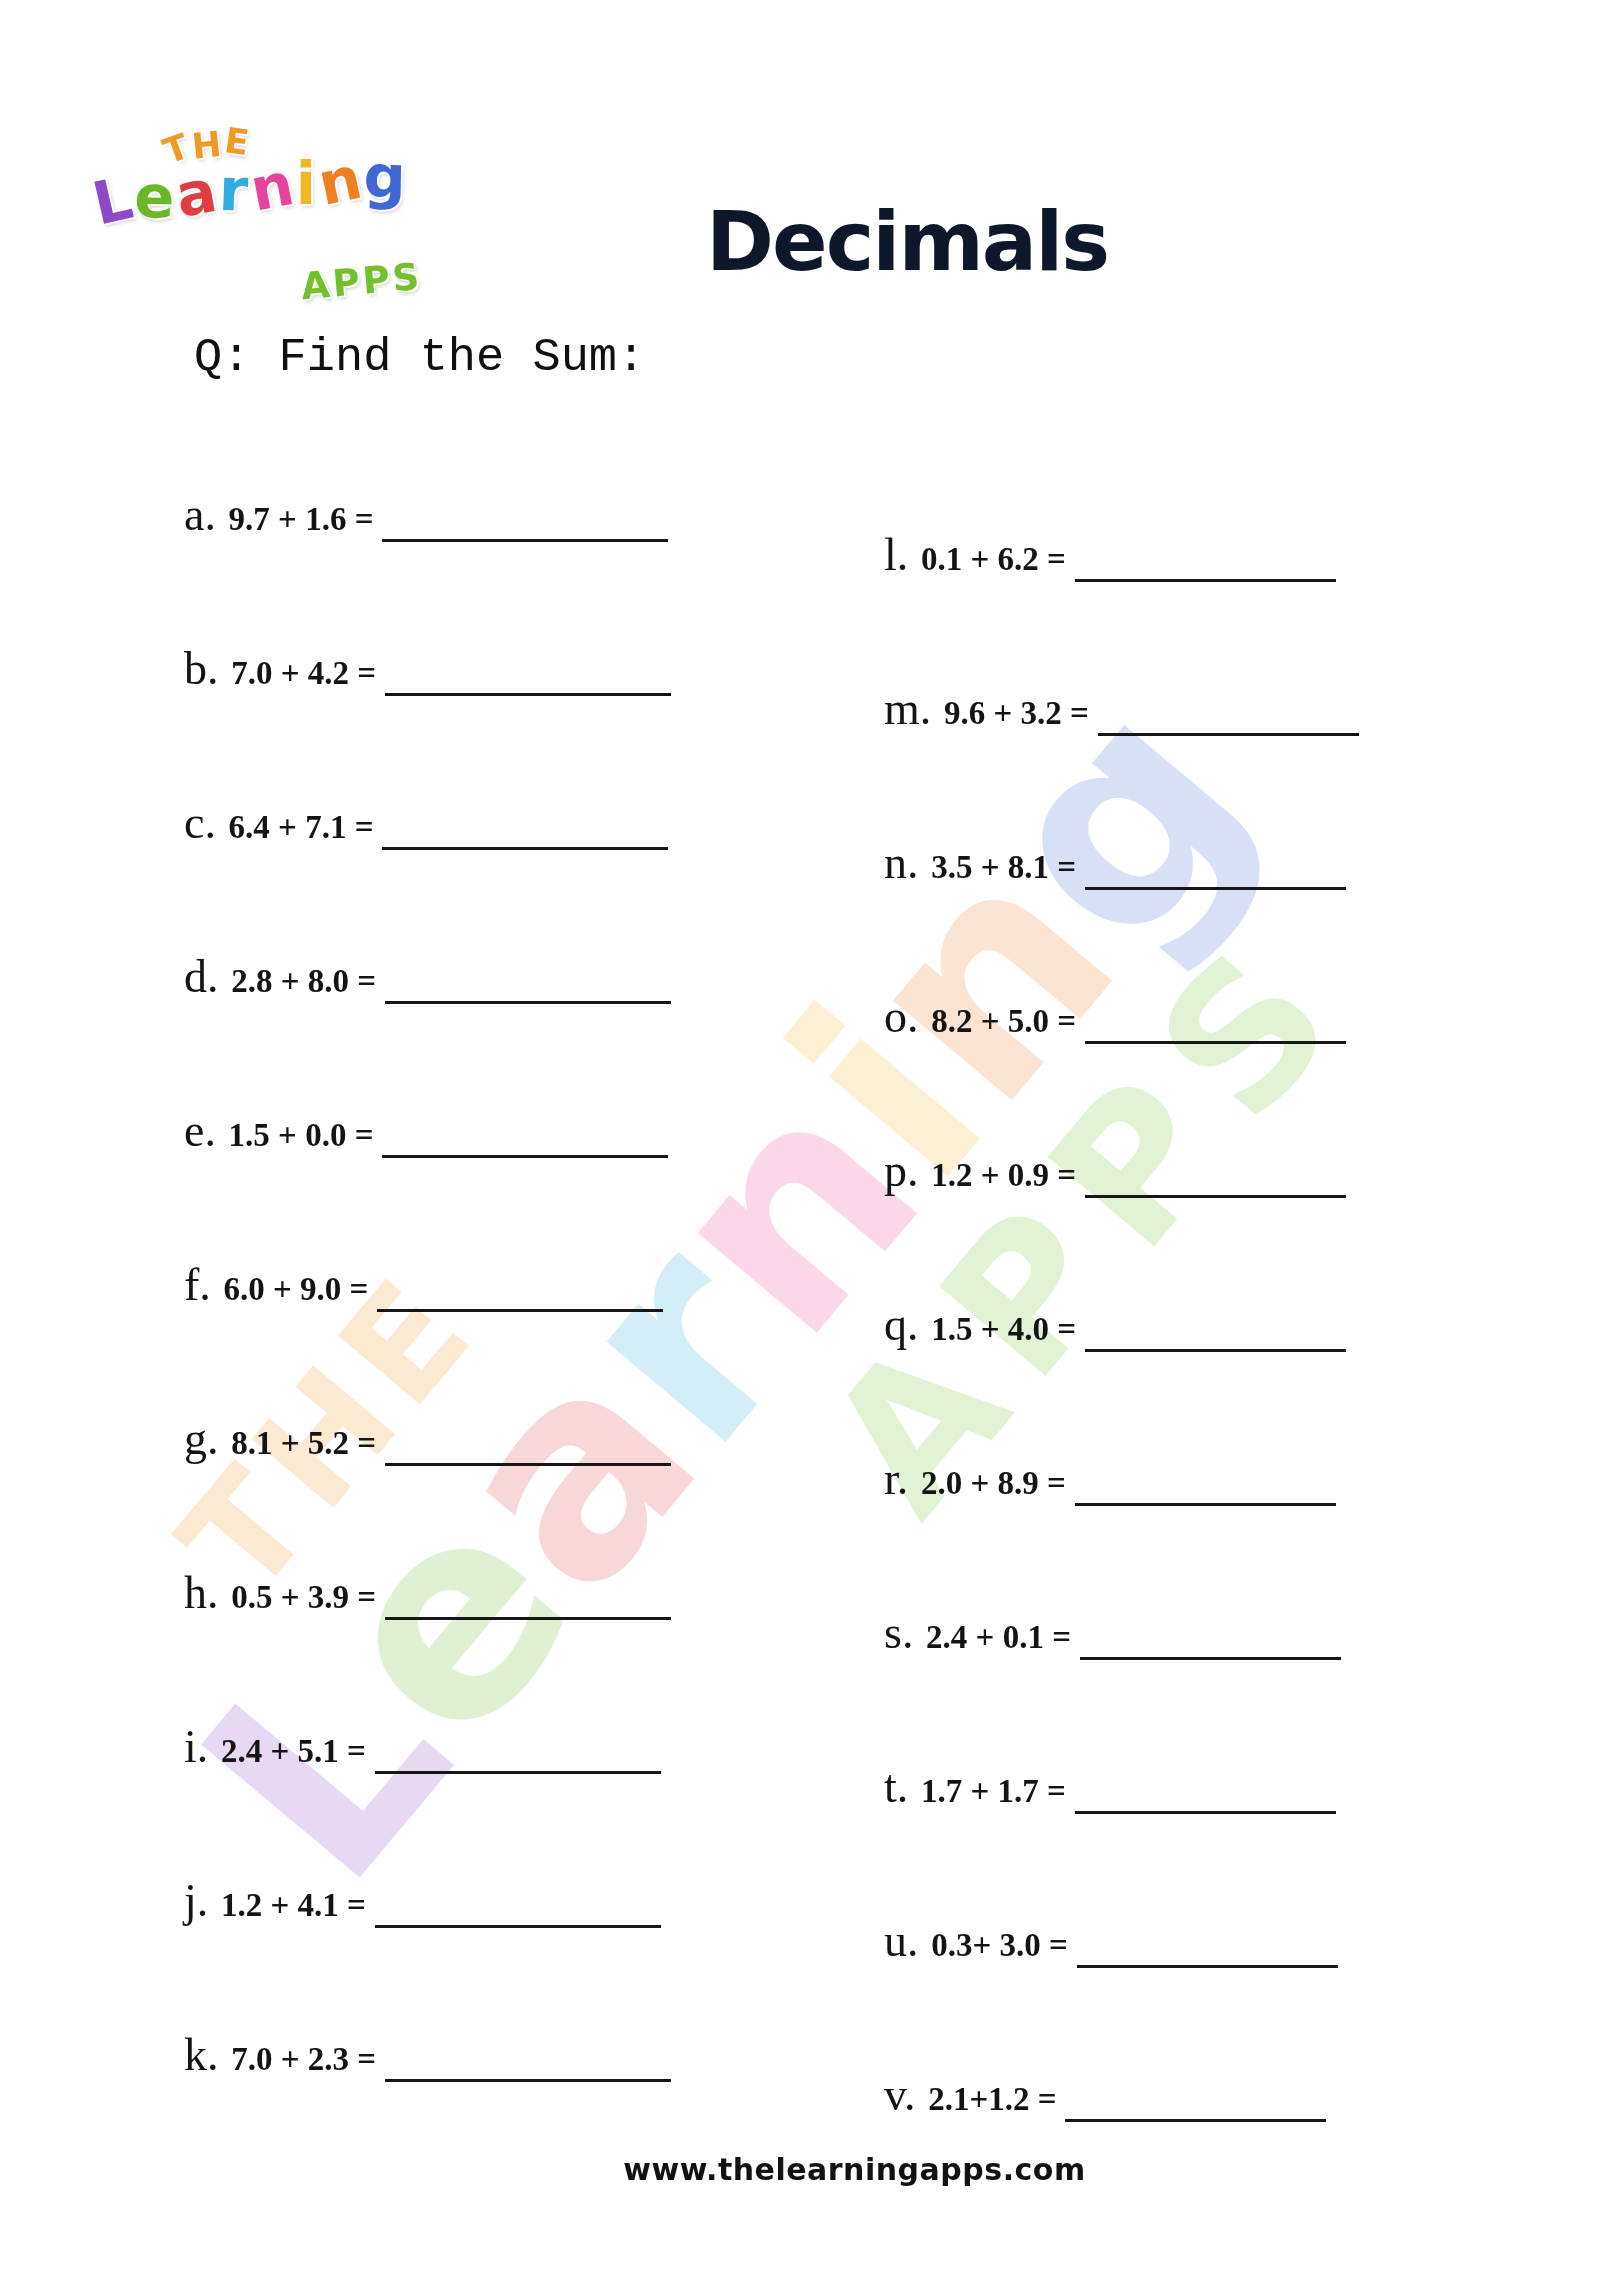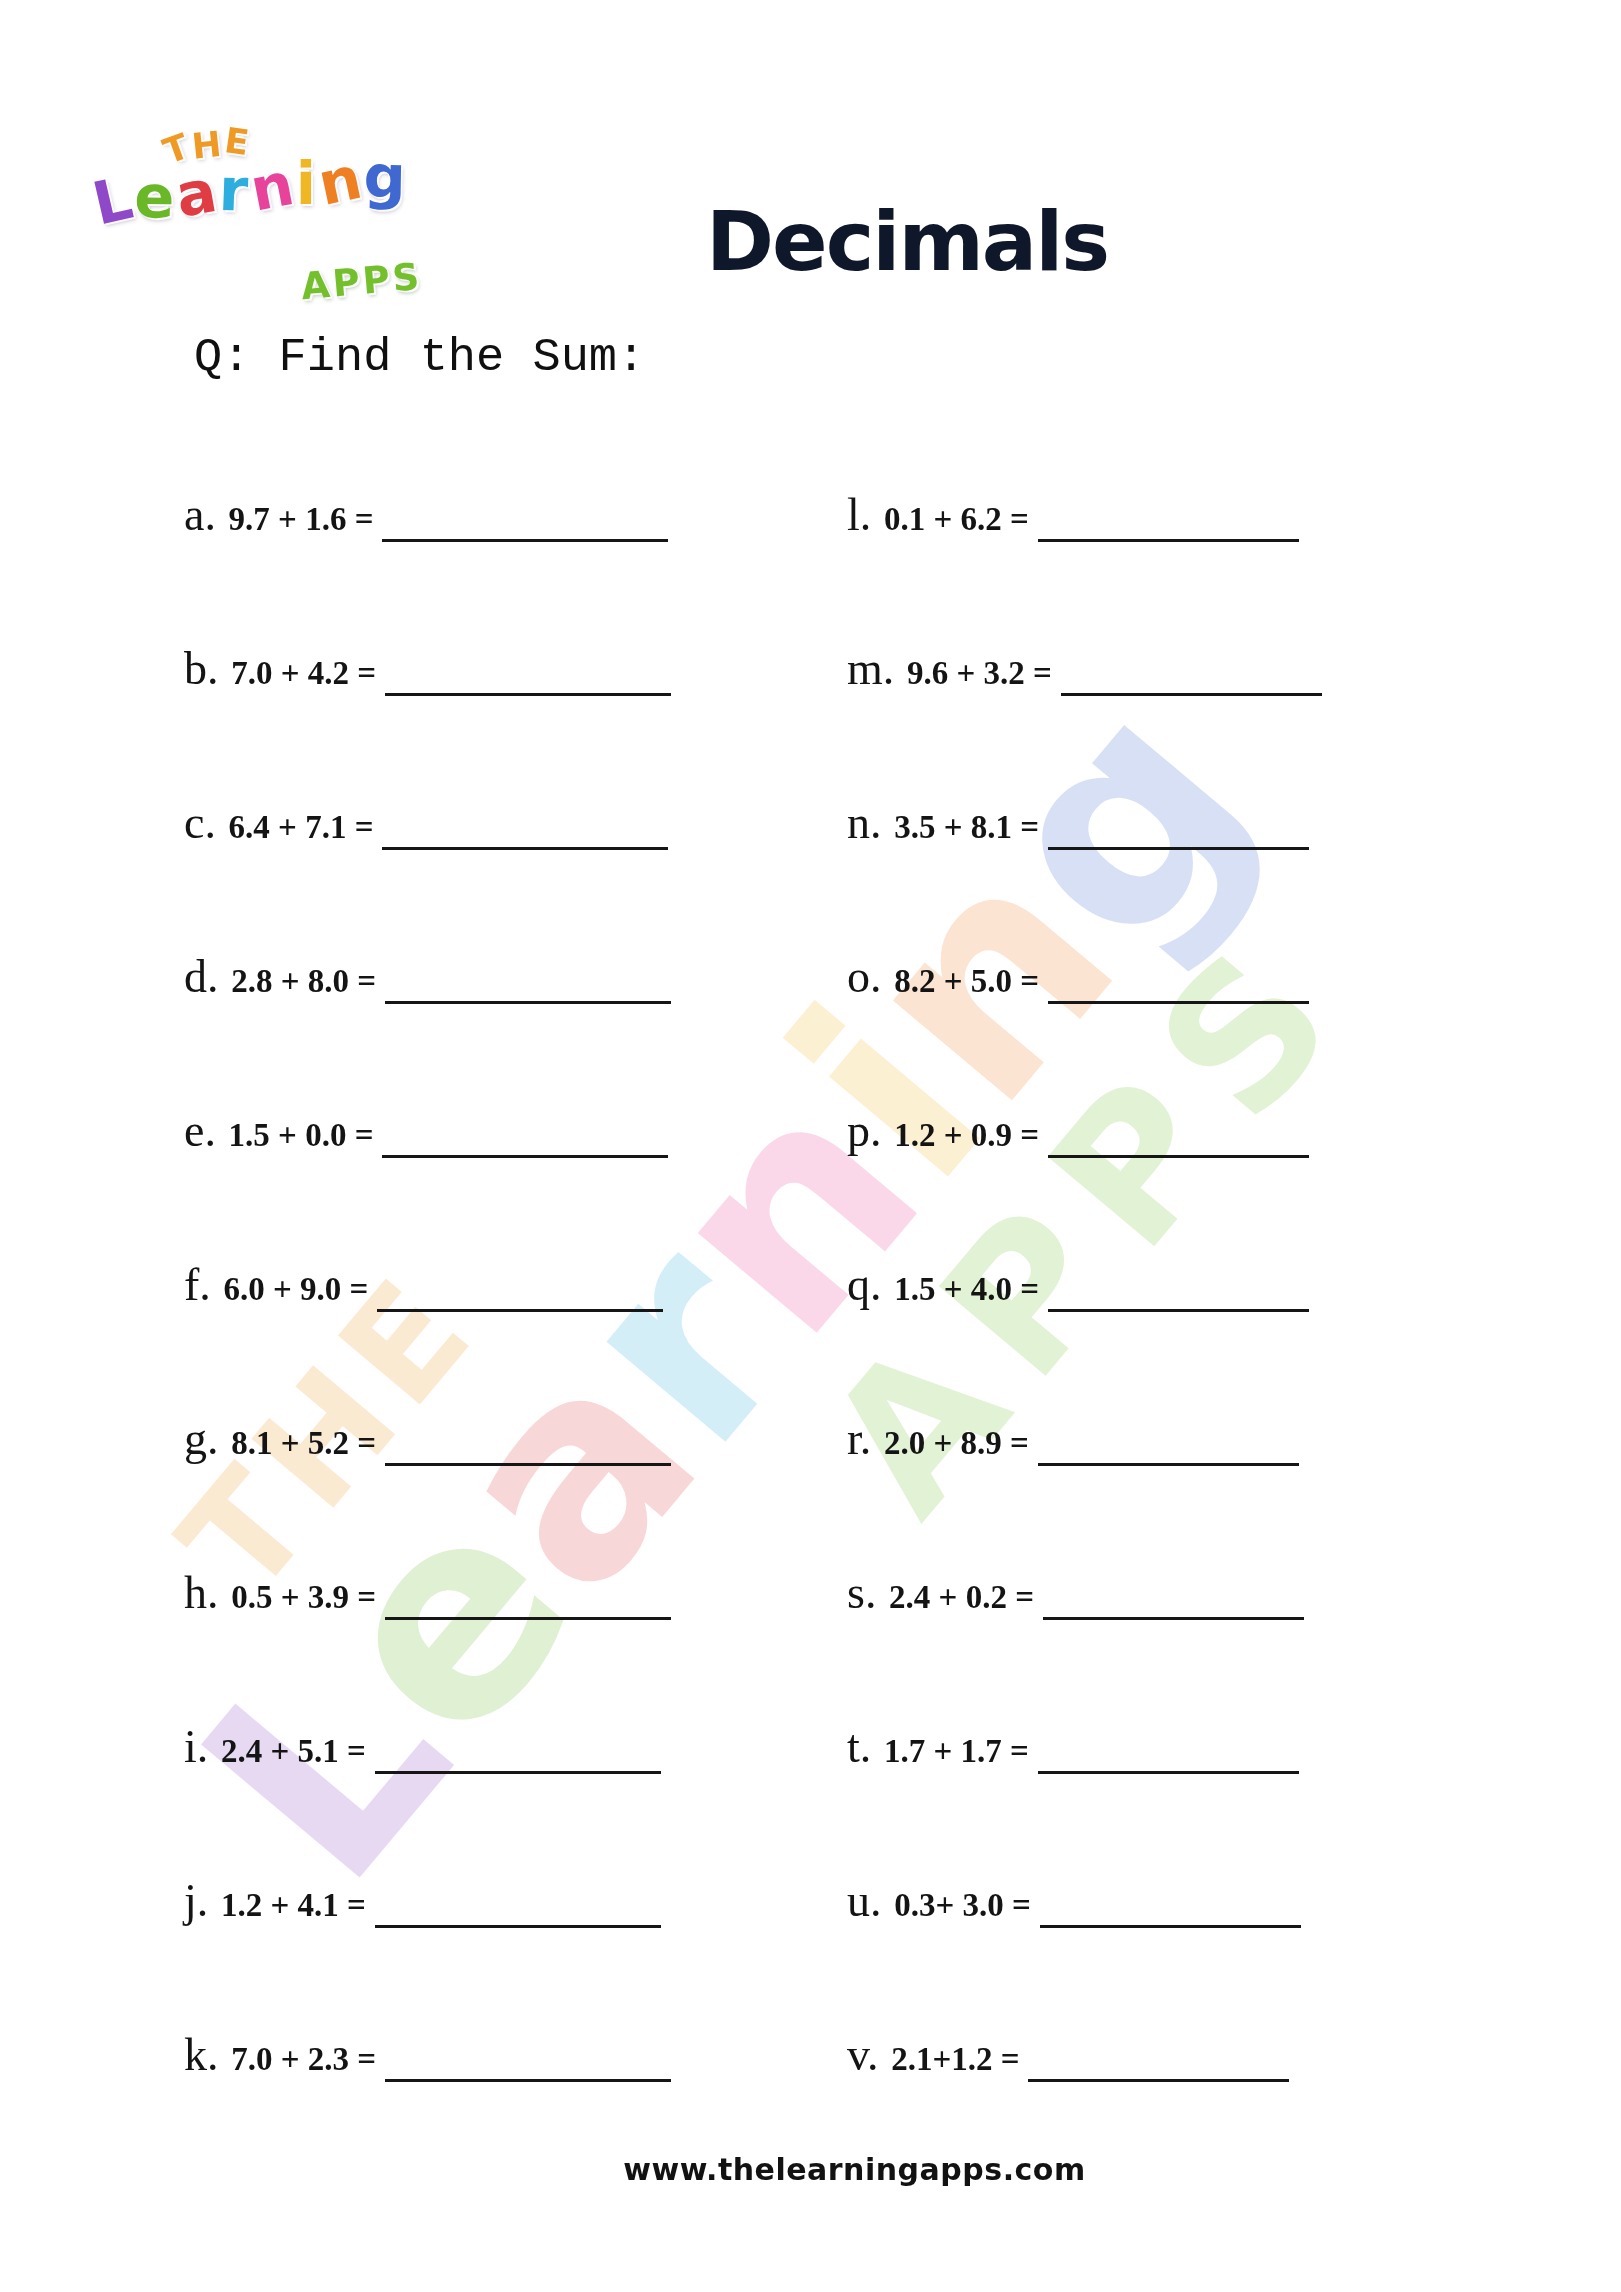--- a/index.html
+++ b/index.html
@@ -52,21 +52,21 @@
   }
 
   .question{
     position:absolute;left:194px;top:331px;z-index:2;
     font-size:47px;color:#101010;font-family:Liberation Mono, monospace;
   }
 
   
   .col{position:absolute;top:488px;z-index:2;}
   .col-left{left:184px;}
-  .col-right{left:847px;}
+  .col-right{left:884px;margin-top:40px;}
   .row{height:154px;white-space:nowrap;}
   .row-label{font-size:46px;}
   .row-expr{font-size:33px;margin-left:12.7px;font-weight:bold;}
   .blank{
     display:inline-block;height:39px;margin-left:8.8px;
     border-bottom:3.9px solid #161616;vertical-align:-11.8px;
   }
   .col-left .blank{width:286px;}
   .col-right .blank{width:261px;}
 
@@ -114,21 +114,21 @@
       <div class="row"><span class="row-label">k.</span><span class="row-expr">7.0 + 2.3 =</span><span class="blank"></span></div>
     </div>
   <div class="col col-right" id="col-right">
       <div class="row"><span class="row-label">l.</span><span class="row-expr">0.1 + 6.2 =</span><span class="blank"></span></div>
       <div class="row"><span class="row-label">m.</span><span class="row-expr">9.6 + 3.2 =</span><span class="blank"></span></div>
       <div class="row"><span class="row-label">n.</span><span class="row-expr">3.5 + 8.1 =</span><span class="blank"></span></div>
       <div class="row"><span class="row-label">o.</span><span class="row-expr">8.2 + 5.0 =</span><span class="blank"></span></div>
       <div class="row"><span class="row-label">p.</span><span class="row-expr">1.2 + 0.9 =</span><span class="blank"></span></div>
       <div class="row"><span class="row-label">q.</span><span class="row-expr">1.5 + 4.0 =</span><span class="blank"></span></div>
       <div class="row"><span class="row-label">r.</span><span class="row-expr">2.0 + 8.9 =</span><span class="blank"></span></div>
-      <div class="row"><span class="row-label">s.</span><span class="row-expr">2.4 + 0.2 =</span><span class="blank"></span></div>
+      <div class="row"><span class="row-label">s.</span><span class="row-expr">2.4 + 0.1 =</span><span class="blank"></span></div>
       <div class="row"><span class="row-label">t.</span><span class="row-expr">1.7 + 1.7 =</span><span class="blank"></span></div>
       <div class="row"><span class="row-label">u.</span><span class="row-expr">0.3+ 3.0 =</span><span class="blank"></span></div>
       <div class="row"><span class="row-label">v.</span><span class="row-expr">2.1+1.2 =</span><span class="blank"></span></div>
     </div>
 
   <div class="footer">www.thelearningapps.com</div>
 
 </div>
 
 

